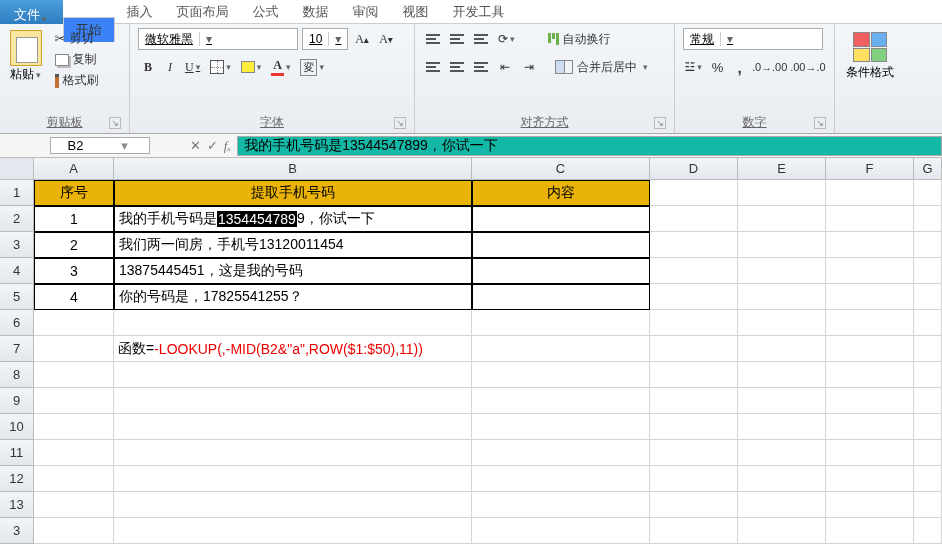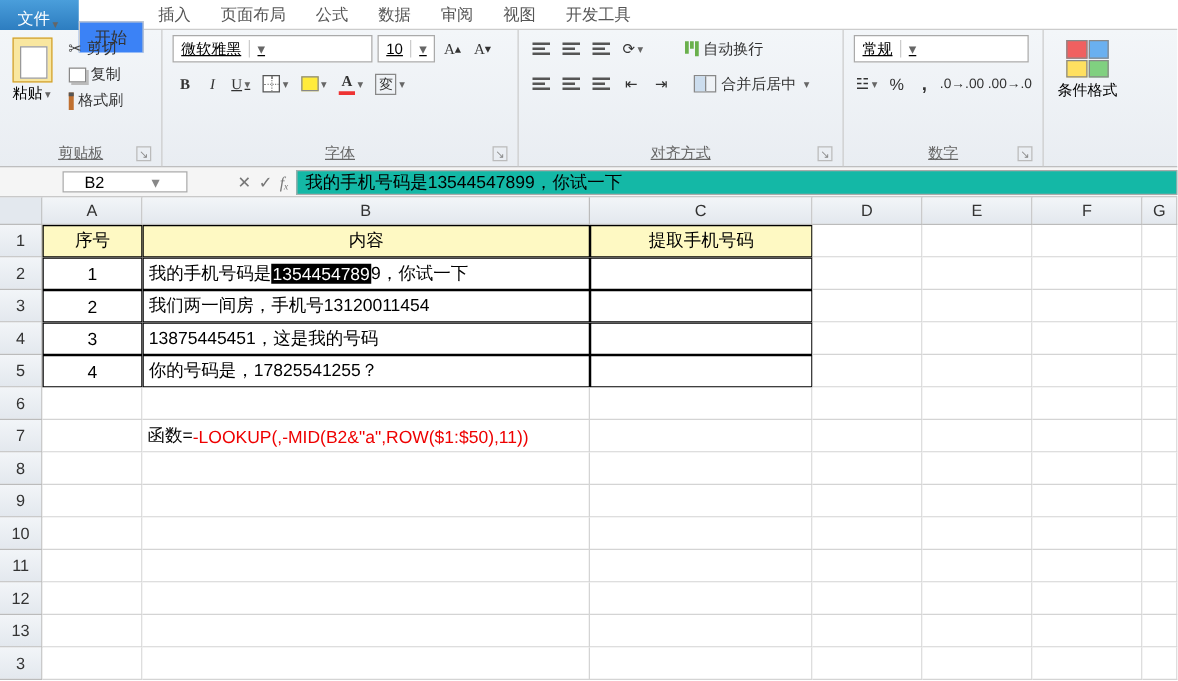--- a/index.html
+++ b/index.html
@@ -75,21 +75,21 @@
 .namebox span { flex:1; text-align:center; font-size: 13px; }
 .fx-btns { display: flex; gap: 6px; padding: 0 6px; color: #777; font-size: 13px; align-items:center; }
 .fx-lbl { font-style: italic; font-family: Liberation Serif, serif; }
 .formula { flex: 1; background: #14b8a6; border: 1px solid #aaa; height: 20px; padding: 0 6px; display:flex; align-items:center; font-size: 14px; }
 
 
 .grid { display: grid; grid-template-columns: 34px 80px 358px 178px 88px 88px 88px 28px; }
 .colhdr, .rowhdr { background: linear-gradient(#f2f5f8,#e3e8ee); border-right: 1px solid #bbb; border-bottom: 1px solid #bbb; text-align: center; font-size: 13px; color: #333; height: 22px; line-height: 22px; }
 .corner { background: #e3e8ee; border-right: 1px solid #bbb; border-bottom: 1px solid #bbb; }
 .cell { border-right: 1px solid #d4d4d4; border-bottom: 1px solid #d4d4d4; height: 26px; padding: 0 4px; display:flex; align-items:center; font-size: 14px; background: #fff; overflow:hidden; }
-.hdr-yellow { background: #fef9c3; font-weight: normal; justify-content: center; border: 1px solid #000 !important; }
+.hdr-yellow { background: #eab308; font-weight: normal; justify-content: center; border: 1px solid #000 !important; }
 .tbl-b { border: 1px solid #000 !important; }
 .center { justify-content: center; }
 .formula-red { color: #e00; font-size: 14px; }
 .hl { background: #000; color: #fff; padding: 0 1px; }
 .rowhdr { height: 26px; line-height: 26px; }
 </style>
 </head>
 <body>
 
 <div class="tabs">
@@ -290,22 +290,22 @@
   <div class="colhdr">A</div>
   <div class="colhdr">B</div>
   <div class="colhdr">C</div>
   <div class="colhdr">D</div>
   <div class="colhdr">E</div>
   <div class="colhdr">F</div>
   <div class="colhdr">G</div>
 
   <div class="rowhdr">1</div>
   <div class="cell hdr-yellow">序号</div>
+  <div class="cell hdr-yellow">提取手机号码</div>
   <div class="cell hdr-yellow">内容</div>
-  <div class="cell hdr-yellow">提取手机号码</div>
   <div class="cell"></div>
   <div class="cell"></div>
   <div class="cell"></div>
   <div class="cell"></div>
 
   <div class="rowhdr">2</div>
   <div class="cell tbl-b center">1</div>
   <div class="cell tbl-b">
       <span>我的手机号码是</span>
       <span class="hl">1354454789</span>

